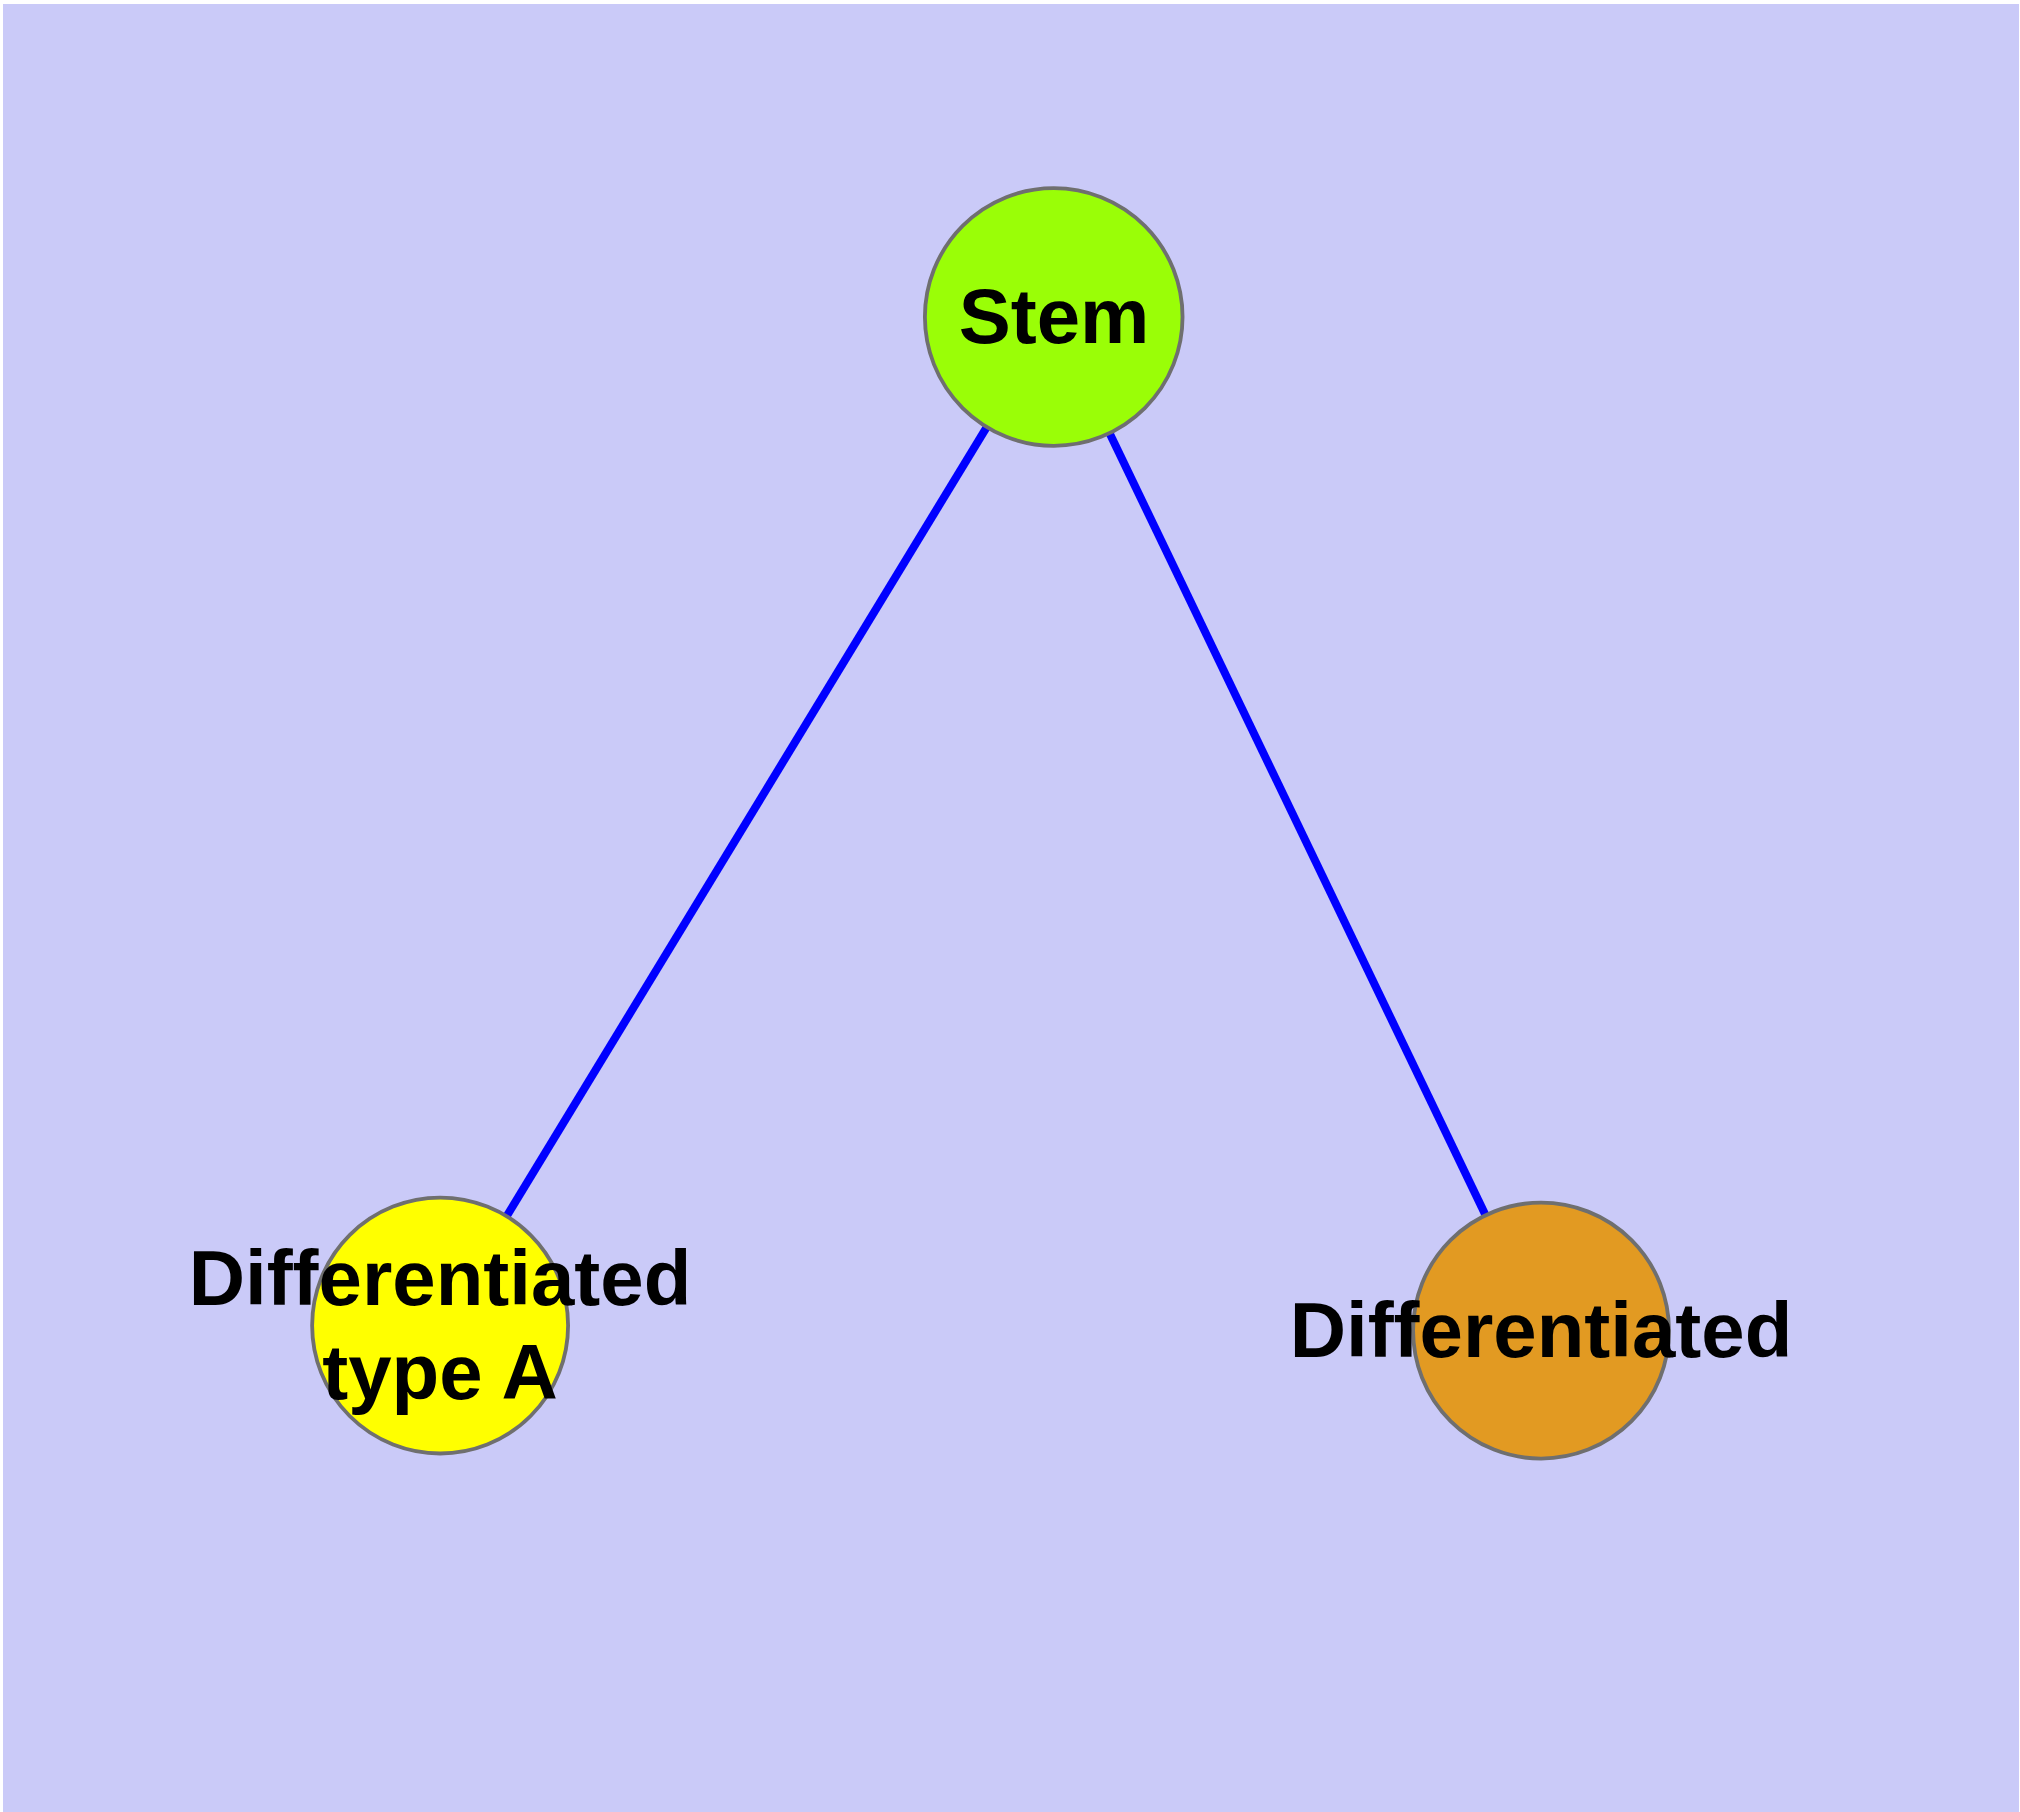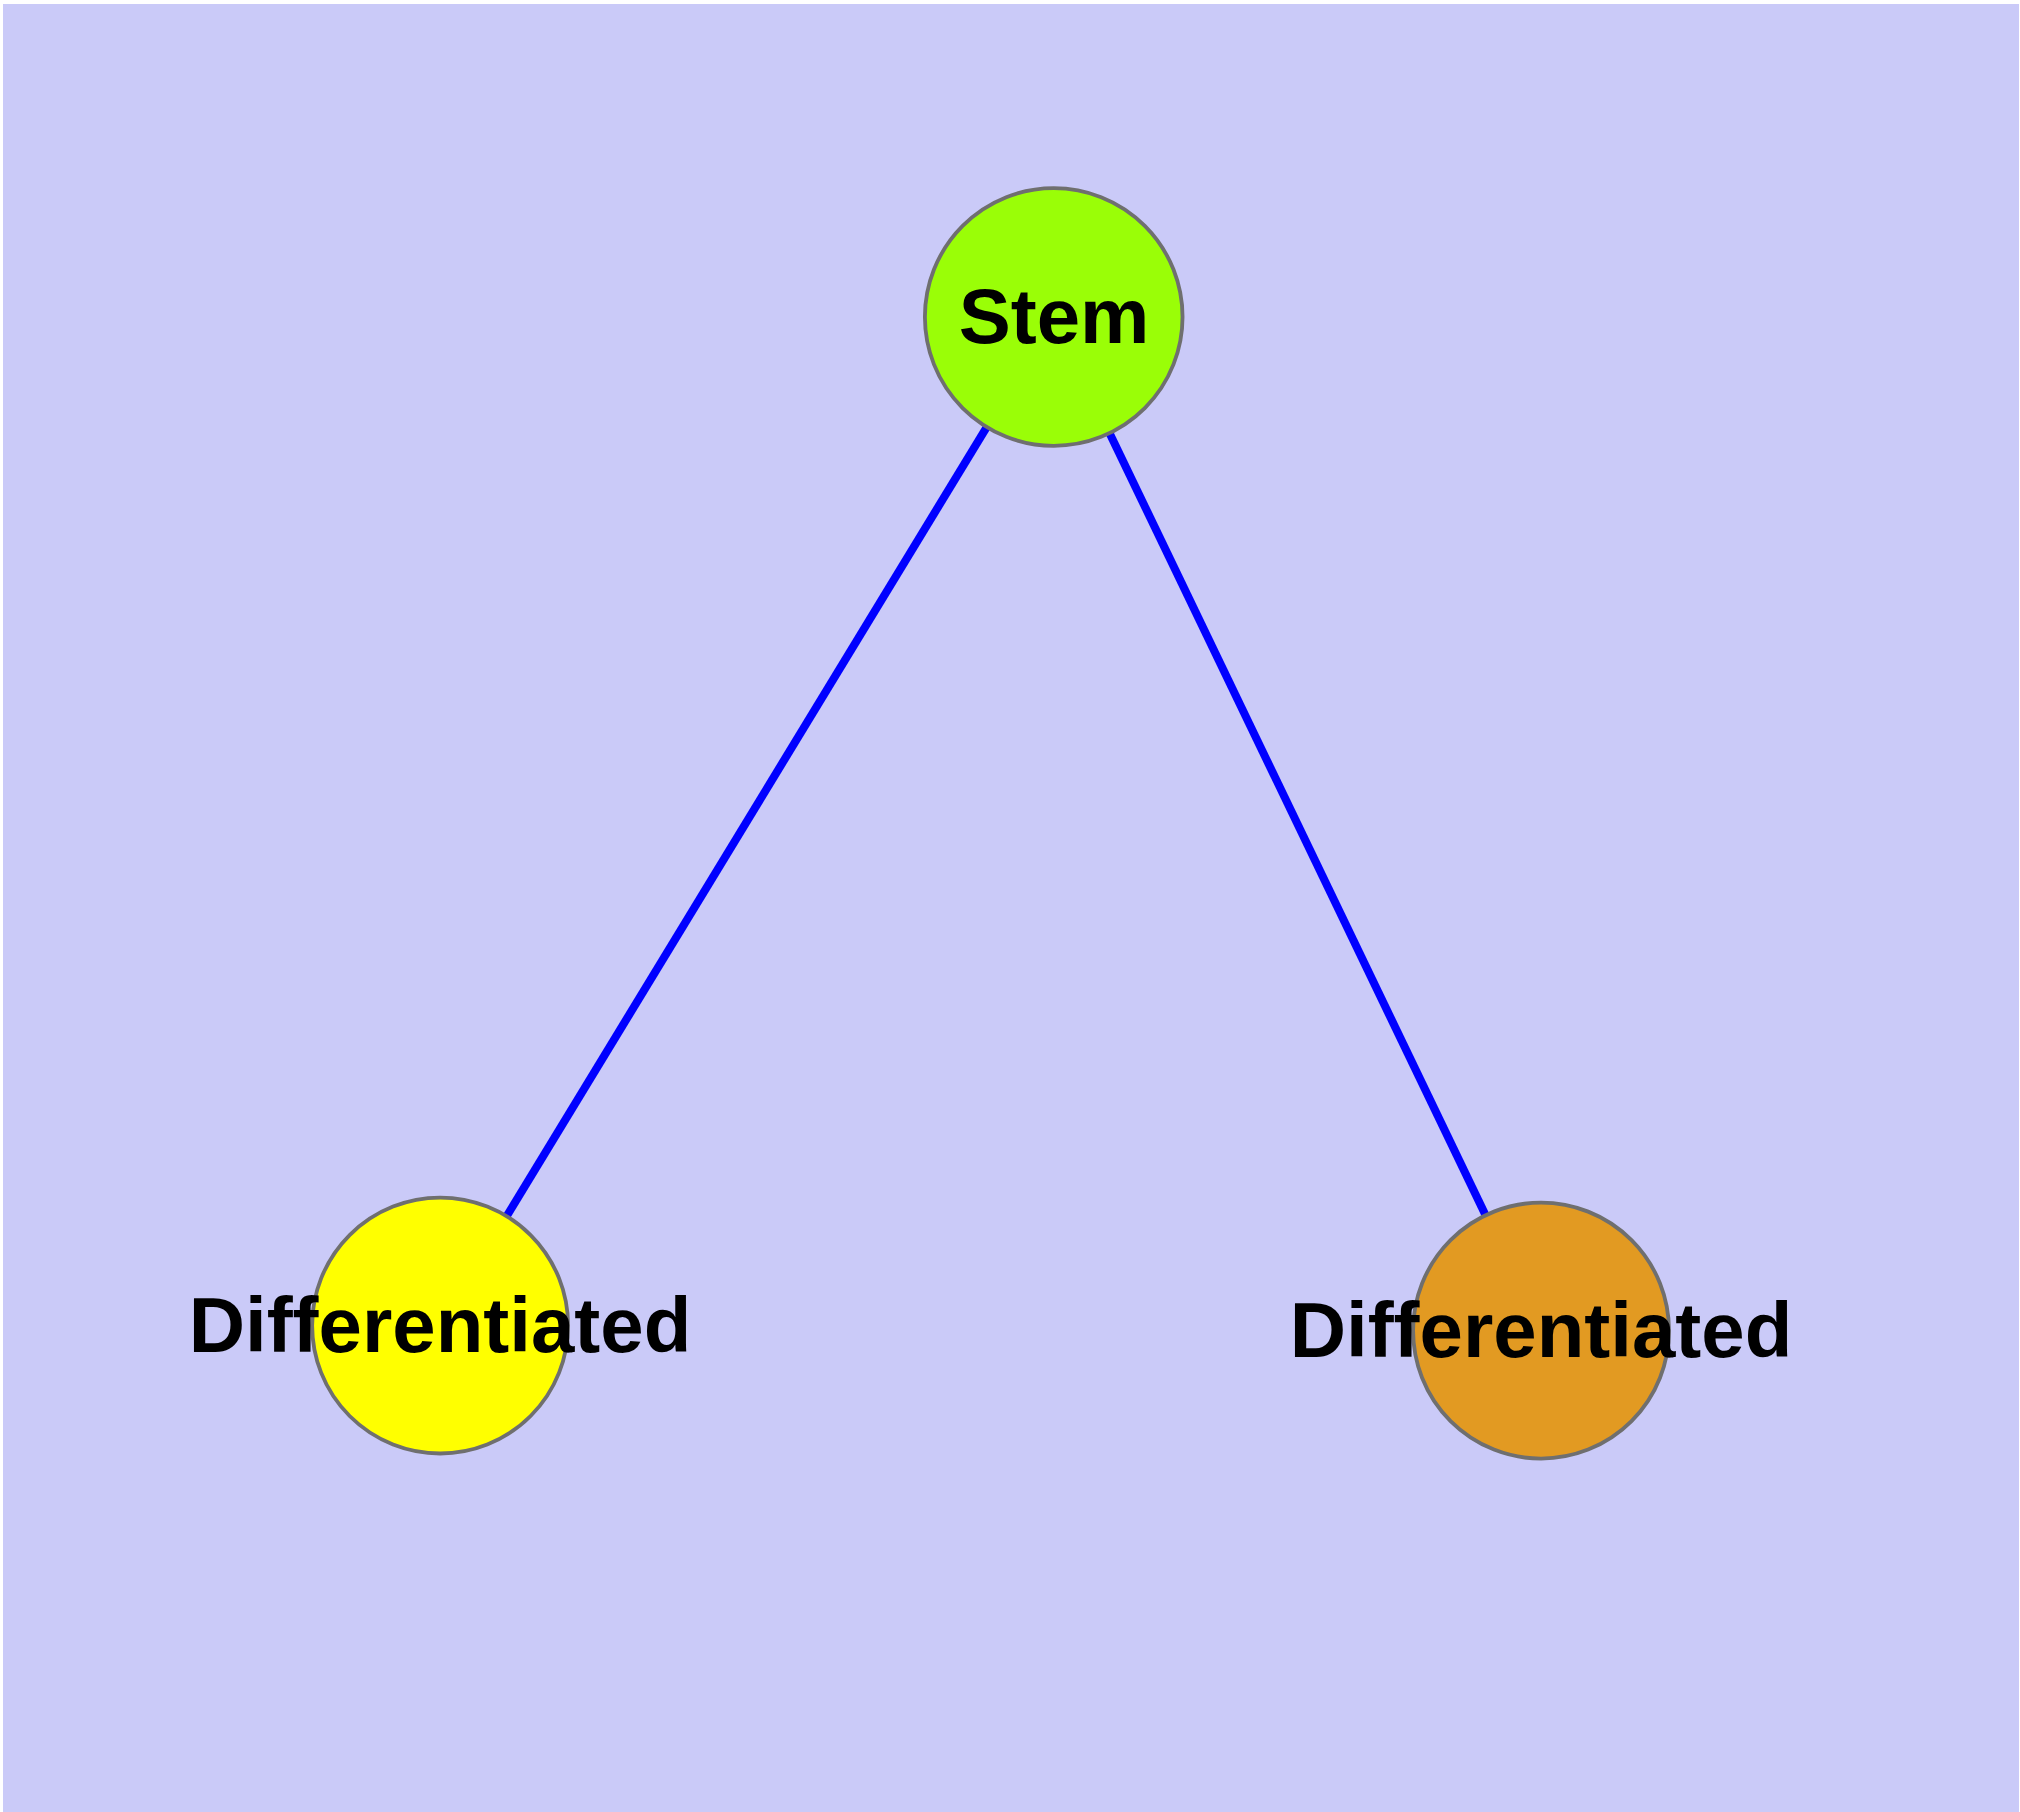--- a/index.html
+++ b/index.html
@@ -60,19 +60,20 @@
       <circle cx="1243" cy="374" r="152" fill="#9afe07" stroke="#6f6f6f" stroke-width="4.5"></circle>
       <circle cx="519" cy="1564" r="151" fill="#ffff00" stroke="#6f6f6f" stroke-width="4.5"></circle>
       <circle cx="1818" cy="1570" r="151" fill="#e29a22" stroke="#6f6f6f" stroke-width="4.5"></circle>
     </svg>
   <div class="labels-layer" id="labels-layer">
       <div class="node-label" style="left: 630px; top: 105px; width: 848px; height: 424px; font-size: 78px; color: rgb(0, 0, 0);">
         <div>Stem</div>
       </div>
       <div class="node-label" style="left: 16px; top: 1114px; width: 848px; height: 424px; font-size: 78px; color: rgb(0, 0, 0);">
         <div>Differentiated</div>
+        <div>type A</div>
       </div>
       <div class="node-label" style="left: 1117px; top: 1119px; width: 848px; height: 424px; font-size: 78px; color: rgb(0, 0, 0);">
         <div>Differentiated</div>
       </div>
     </div>
 </div>
 
 
 </body></html>

